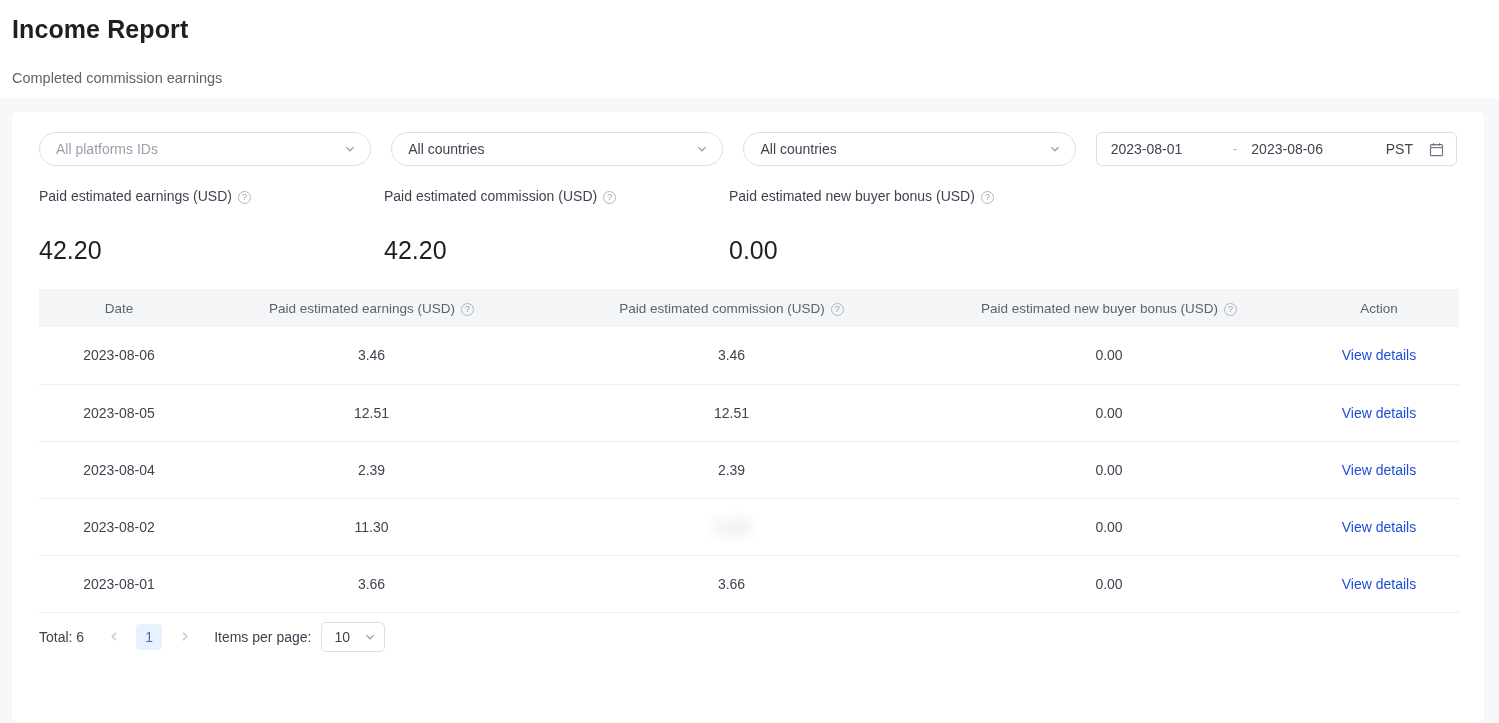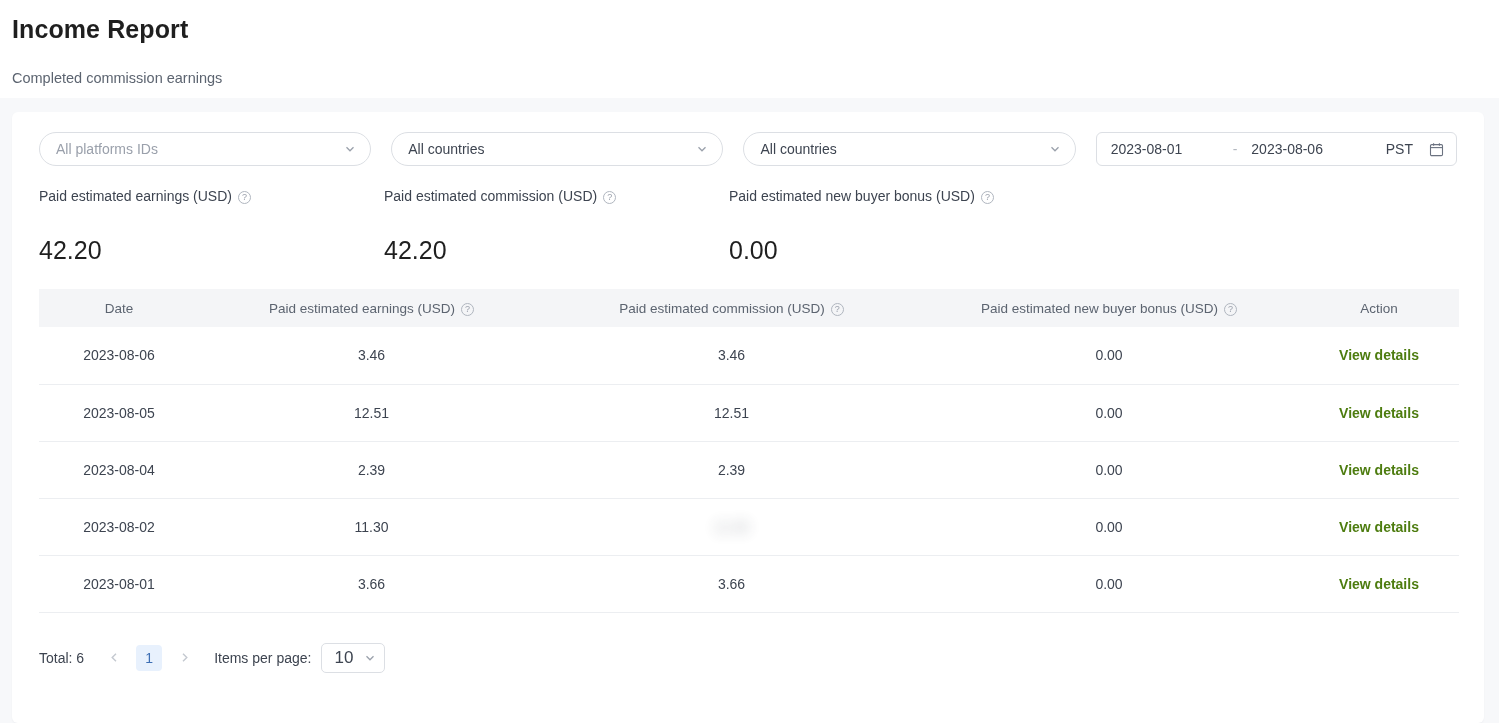--- a/index.html
+++ b/index.html
@@ -194,39 +194,38 @@
   }
   tbody tr:last-child td { border-bottom: 1px solid #eceef1; }
 
   .col-date   { width: 160px; }
   .col-earn   { width: 345px; }
   .col-comm   { width: 375px; }
   .col-bonus  { width: 380px; }
   .col-action { width: 160px; }
 
   .link {
-    color: #4d7c0f;
-    cursor: pointer;
-    font-size: 14px;
-    font-weight: bold;
+    color: #1d4ed8;
+    cursor: pointer;
+    font-size: 14px;
   }
   .blurred {
     filter: blur(7px);
     opacity: .45;
     user-select: none;
   }
 
   
   .pager {
     display: flex;
     align-items: center;
     gap: 10px;
     font-size: 14px;
     color: #3d4450;
-    margin-top: 30px;
+    margin-top: 9px;
   }
   .total { margin-right: 8px; }
   .pg-arrow {
     width: 24px; height: 24px;
     display: flex; align-items: center; justify-content: center;
     color: #c4c9d0;
     cursor: pointer;
   }
   .pg-arrow svg { width: 11px; height: 11px; display:block; }
   .pg-num {
@@ -238,21 +237,21 @@
     font-size: 14px;
     cursor: pointer;
   }
   .ipp-label { margin-left: 8px; color:#3d4450; }
   .ipp {
     width: 64px; height: 30px;
     border: 1px solid #dcdfe4;
     border-radius: 5px;
     display: flex; align-items: center; justify-content: space-between;
     padding: 0 8px 0 12px;
-    font-size: 17px;
+    font-size: 14px;
     color: #3d4450;
     cursor: pointer;
     background:#fff;
   }
 </style>
 </head>
 <body>
 
 <div class="page-head">
   <div class="page-title">Income Report</div>

